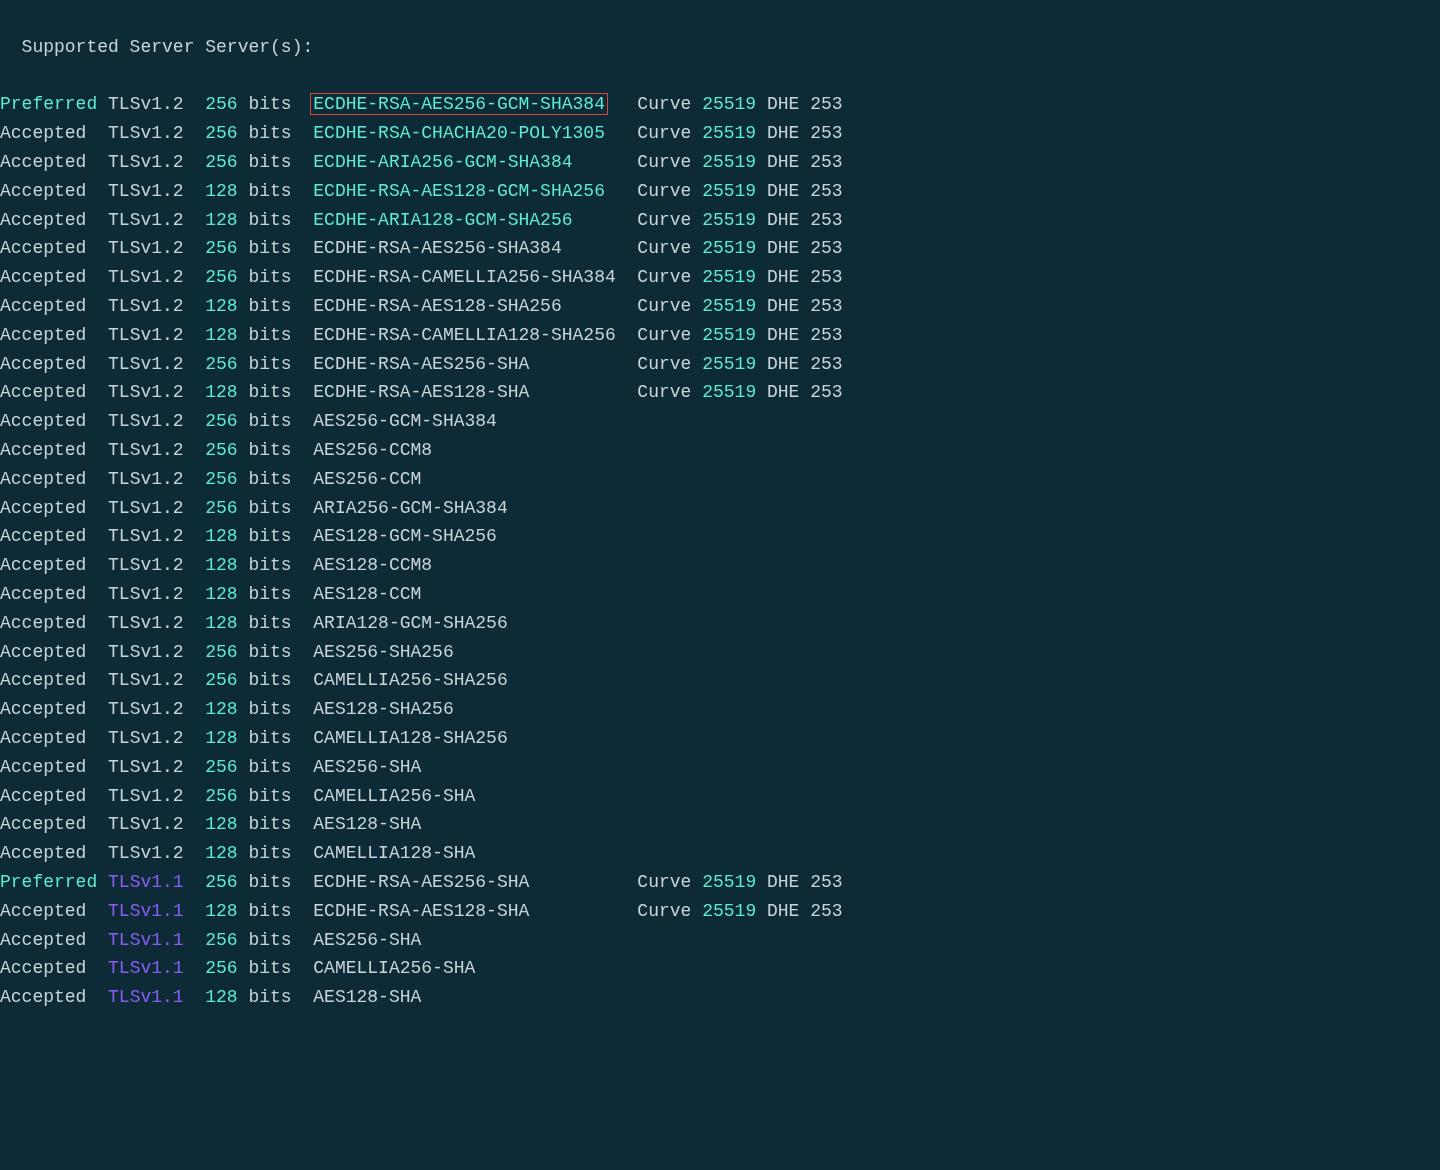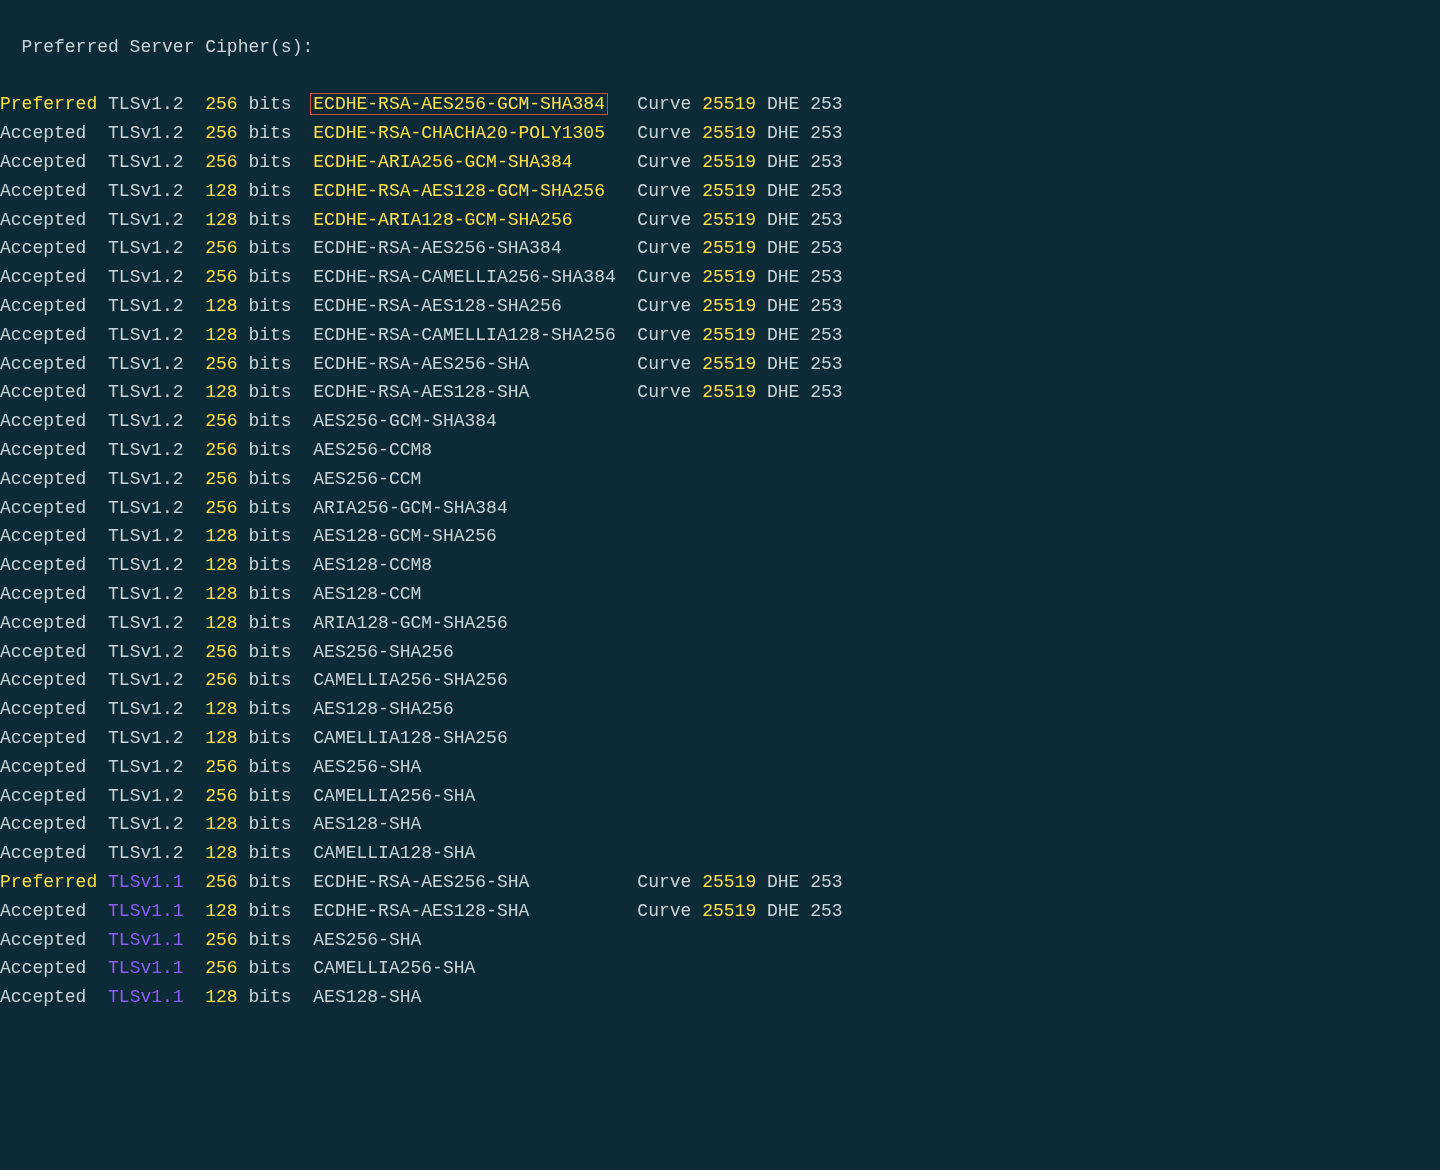--- a/index.html
+++ b/index.html
@@ -1,27 +1,27 @@
 <!DOCTYPE html>
 <html><head>
 <meta charset="utf-8">
 <style>
 html,body{margin:0;padding:0;background:#0d2b36;font-family:'Courier New',monospace;font-size:18px;color:#b8c4c9;line-height:1.6;width:1440px;height:1170px;overflow:hidden}
 .term{padding:4px 0 0 0;white-space:pre}
 .blue{color:#3a8fd4}
 .red{color:#d64937}
 .cyan{color:#5bc9d8}
-.green{color:#fde047}
+.green{color:#5eead4}
 .yellow{color:#8b5cf6}
 .white{color:#c8d4d8}
 .grey{color:#8fa0a7}
 .row{white-space:pre}
 .cipher-highlight{border:1px solid #d64937;padding:0 2px;margin:0 -3px}
 .line{display:block}
 .dragon{font-size:14px;vertical-align:top}
 </style>
 </head>
 <body>
 
 <div class="term">
-<span class="line white">  Preferred Server Cipher(s):</span>
+<span class="line white">  Supported Server Server(s):</span>
 <div id="rows"><span class="line row"><span class="green">Preferred </span><span class="white">TLSv1.2  </span><span class="green">256</span><span class="white"> bits  </span><span class="green cipher-highlight">ECDHE-RSA-AES256-GCM-SHA384</span><span class="white">   </span><span class="white">Curve </span><span class="green">25519</span><span class="white"> DHE </span><span class="white">253</span></span><span class="line row"><span class="white">Accepted  </span><span class="white">TLSv1.2  </span><span class="green">256</span><span class="white"> bits  </span><span class="green">ECDHE-RSA-CHACHA20-POLY1305</span><span class="white">   </span><span class="white">Curve </span><span class="green">25519</span><span class="white"> DHE </span><span class="white">253</span></span><span class="line row"><span class="white">Accepted  </span><span class="white">TLSv1.2  </span><span class="green">256</span><span class="white"> bits  </span><span class="green">ECDHE-ARIA256-GCM-SHA384</span><span class="white">      </span><span class="white">Curve </span><span class="green">25519</span><span class="white"> DHE </span><span class="white">253</span></span><span class="line row"><span class="white">Accepted  </span><span class="white">TLSv1.2  </span><span class="green">128</span><span class="white"> bits  </span><span class="green">ECDHE-RSA-AES128-GCM-SHA256</span><span class="white">   </span><span class="white">Curve </span><span class="green">25519</span><span class="white"> DHE </span><span class="white">253</span></span><span class="line row"><span class="white">Accepted  </span><span class="white">TLSv1.2  </span><span class="green">128</span><span class="white"> bits  </span><span class="green">ECDHE-ARIA128-GCM-SHA256</span><span class="white">      </span><span class="white">Curve </span><span class="green">25519</span><span class="white"> DHE </span><span class="white">253</span></span><span class="line row"><span class="white">Accepted  </span><span class="white">TLSv1.2  </span><span class="green">256</span><span class="white"> bits  </span><span class="white">ECDHE-RSA-AES256-SHA384</span><span class="white">       </span><span class="white">Curve </span><span class="green">25519</span><span class="white"> DHE </span><span class="white">253</span></span><span class="line row"><span class="white">Accepted  </span><span class="white">TLSv1.2  </span><span class="green">256</span><span class="white"> bits  </span><span class="white">ECDHE-RSA-CAMELLIA256-SHA384</span><span class="white">  </span><span class="white">Curve </span><span class="green">25519</span><span class="white"> DHE </span><span class="white">253</span></span><span class="line row"><span class="white">Accepted  </span><span class="white">TLSv1.2  </span><span class="green">128</span><span class="white"> bits  </span><span class="white">ECDHE-RSA-AES128-SHA256</span><span class="white">       </span><span class="white">Curve </span><span class="green">25519</span><span class="white"> DHE </span><span class="white">253</span></span><span class="line row"><span class="white">Accepted  </span><span class="white">TLSv1.2  </span><span class="green">128</span><span class="white"> bits  </span><span class="white">ECDHE-RSA-CAMELLIA128-SHA256</span><span class="white">  </span><span class="white">Curve </span><span class="green">25519</span><span class="white"> DHE </span><span class="white">253</span></span><span class="line row"><span class="white">Accepted  </span><span class="white">TLSv1.2  </span><span class="green">256</span><span class="white"> bits  </span><span class="white">ECDHE-RSA-AES256-SHA</span><span class="white">          </span><span class="white">Curve </span><span class="green">25519</span><span class="white"> DHE </span><span class="white">253</span></span><span class="line row"><span class="white">Accepted  </span><span class="white">TLSv1.2  </span><span class="green">128</span><span class="white"> bits  </span><span class="white">ECDHE-RSA-AES128-SHA</span><span class="white">          </span><span class="white">Curve </span><span class="green">25519</span><span class="white"> DHE </span><span class="white">253</span></span><span class="line row"><span class="white">Accepted  </span><span class="white">TLSv1.2  </span><span class="green">256</span><span class="white"> bits  </span><span class="white">AES256-GCM-SHA384</span></span><span class="line row"><span class="white">Accepted  </span><span class="white">TLSv1.2  </span><span class="green">256</span><span class="white"> bits  </span><span class="white">AES256-CCM8</span></span><span class="line row"><span class="white">Accepted  </span><span class="white">TLSv1.2  </span><span class="green">256</span><span class="white"> bits  </span><span class="white">AES256-CCM</span></span><span class="line row"><span class="white">Accepted  </span><span class="white">TLSv1.2  </span><span class="green">256</span><span class="white"> bits  </span><span class="white">ARIA256-GCM-SHA384</span></span><span class="line row"><span class="white">Accepted  </span><span class="white">TLSv1.2  </span><span class="green">128</span><span class="white"> bits  </span><span class="white">AES128-GCM-SHA256</span></span><span class="line row"><span class="white">Accepted  </span><span class="white">TLSv1.2  </span><span class="green">128</span><span class="white"> bits  </span><span class="white">AES128-CCM8</span></span><span class="line row"><span class="white">Accepted  </span><span class="white">TLSv1.2  </span><span class="green">128</span><span class="white"> bits  </span><span class="white">AES128-CCM</span></span><span class="line row"><span class="white">Accepted  </span><span class="white">TLSv1.2  </span><span class="green">128</span><span class="white"> bits  </span><span class="white">ARIA128-GCM-SHA256</span></span><span class="line row"><span class="white">Accepted  </span><span class="white">TLSv1.2  </span><span class="green">256</span><span class="white"> bits  </span><span class="white">AES256-SHA256</span></span><span class="line row"><span class="white">Accepted  </span><span class="white">TLSv1.2  </span><span class="green">256</span><span class="white"> bits  </span><span class="white">CAMELLIA256-SHA256</span></span><span class="line row"><span class="white">Accepted  </span><span class="white">TLSv1.2  </span><span class="green">128</span><span class="white"> bits  </span><span class="white">AES128-SHA256</span></span><span class="line row"><span class="white">Accepted  </span><span class="white">TLSv1.2  </span><span class="green">128</span><span class="white"> bits  </span><span class="white">CAMELLIA128-SHA256</span></span><span class="line row"><span class="white">Accepted  </span><span class="white">TLSv1.2  </span><span class="green">256</span><span class="white"> bits  </span><span class="white">AES256-SHA</span></span><span class="line row"><span class="white">Accepted  </span><span class="white">TLSv1.2  </span><span class="green">256</span><span class="white"> bits  </span><span class="white">CAMELLIA256-SHA</span></span><span class="line row"><span class="white">Accepted  </span><span class="white">TLSv1.2  </span><span class="green">128</span><span class="white"> bits  </span><span class="white">AES128-SHA</span></span><span class="line row"><span class="white">Accepted  </span><span class="white">TLSv1.2  </span><span class="green">128</span><span class="white"> bits  </span><span class="white">CAMELLIA128-SHA</span></span><span class="line row"><span class="green">Preferred </span><span class="yellow">TLSv1.1  </span><span class="green">256</span><span class="white"> bits  </span><span class="white">ECDHE-RSA-AES256-SHA</span><span class="white">          </span><span class="white">Curve </span><span class="green">25519</span><span class="white"> DHE </span><span class="white">253</span></span><span class="line row"><span class="white">Accepted  </span><span class="yellow">TLSv1.1  </span><span class="green">128</span><span class="white"> bits  </span><span class="white">ECDHE-RSA-AES128-SHA</span><span class="white">          </span><span class="white">Curve </span><span class="green">25519</span><span class="white"> DHE </span><span class="white">253</span></span><span class="line row"><span class="white">Accepted  </span><span class="yellow">TLSv1.1  </span><span class="green">256</span><span class="white"> bits  </span><span class="white">AES256-SHA</span></span><span class="line row"><span class="white">Accepted  </span><span class="yellow">TLSv1.1  </span><span class="green">256</span><span class="white"> bits  </span><span class="white">CAMELLIA256-SHA</span></span><span class="line row"><span class="white">Accepted  </span><span class="yellow">TLSv1.1  </span><span class="green">128</span><span class="white"> bits  </span><span class="white">AES128-SHA</span></span></div>
 </div>
 
 </body></html>

